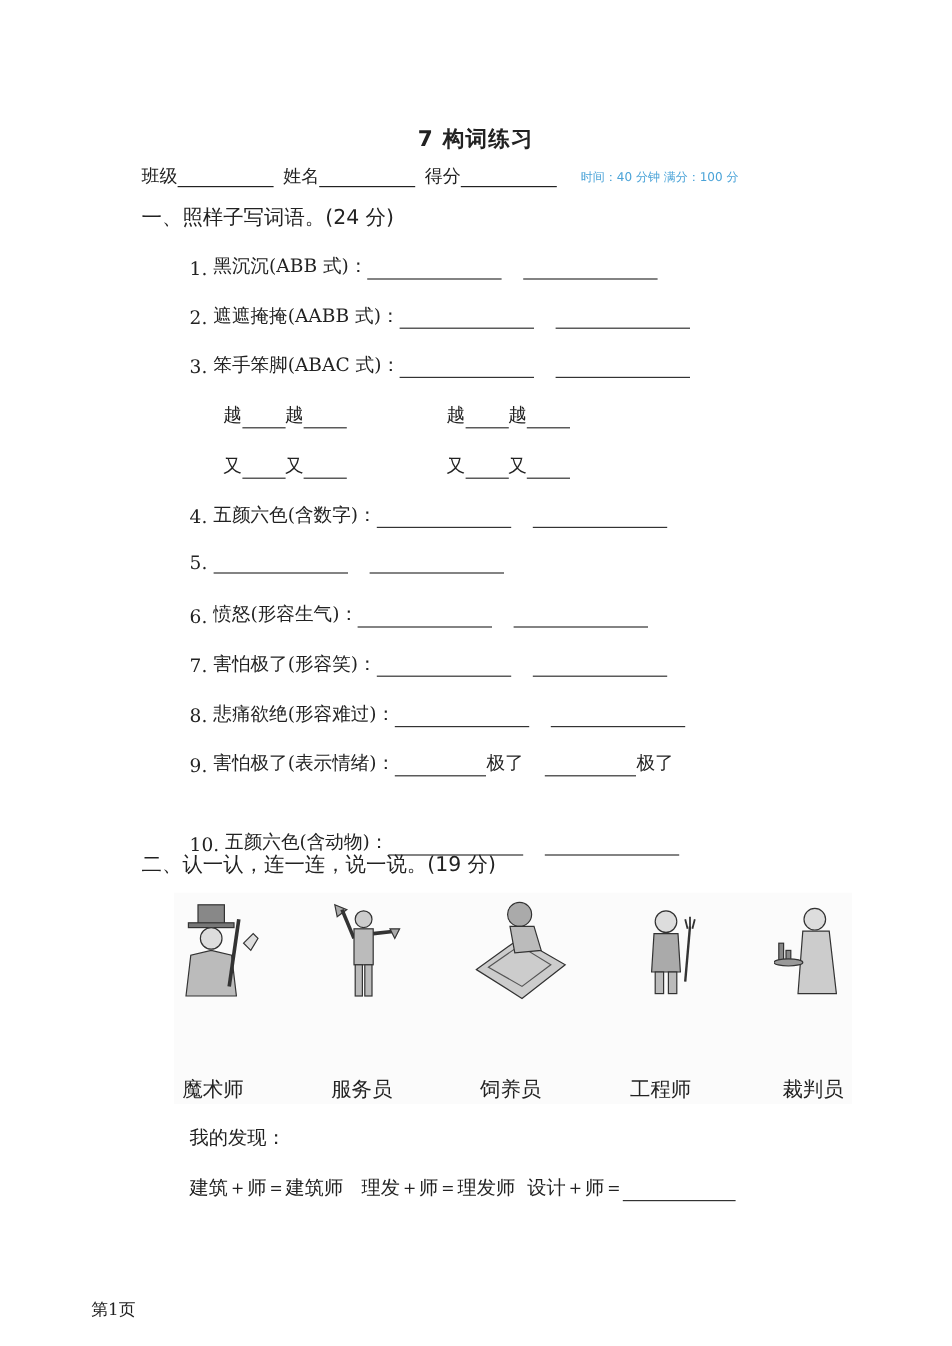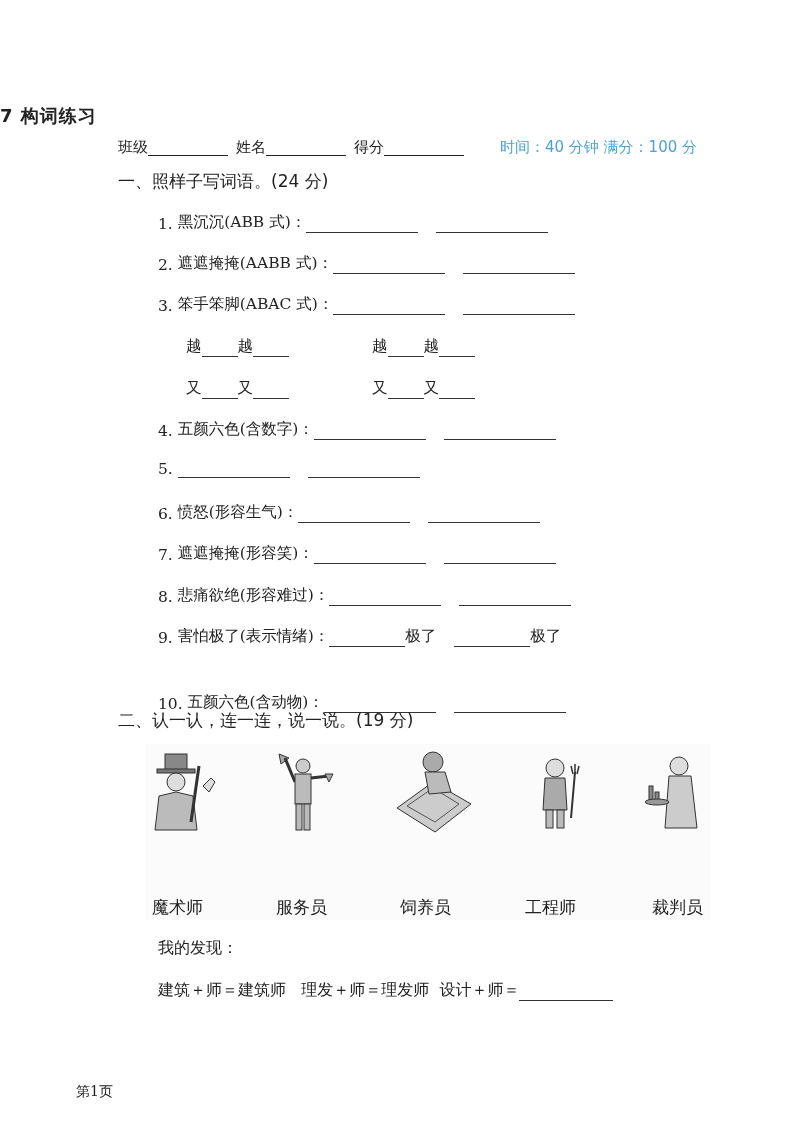--- a/index.html
+++ b/index.html
@@ -1,22 +1,22 @@
 <!DOCTYPE html>
 <html><head>
 <meta charset="utf-8">
 <style>
   html,body{margin:0;padding:0;background:#fff;}
   body{width:793px;height:1122px;position:relative;overflow:hidden;
        font-family:"DejaVu Serif","Liberation Serif",serif;color:#222;}
   .abs{position:absolute;white-space:nowrap;}
-  .title{top:104px;left:0;width:793px;text-align:left;font-family:"DejaVu Sans","Liberation Sans",sans-serif;font-weight:bold;font-size:18px;letter-spacing:1px;}
+  .title{top:104px;left:0;width:793px;text-align:center;font-family:"DejaVu Sans","Liberation Sans",sans-serif;font-weight:bold;font-size:18px;letter-spacing:1px;}
   .hdr{top:138px;left:118px;font-size:15px;display:flex;align-items:center;}
   .hdr .blank{display:inline-block;border-bottom:1px solid #222;height:16px;margin-right:8px;}
-  .hdr .meta{color:#4aa3d8;font-family:"DejaVu Sans","Liberation Sans",sans-serif;font-size:15px;margin-left:28px;}
+  .hdr .meta{color:#4aa3d8;font-family:"DejaVu Sans","Liberation Sans",sans-serif;font-size:10px;margin-left:12px;}
   .sec{font-family:"DejaVu Sans","Liberation Sans",sans-serif;font-size:17px;left:118px;}
   .item{left:158px;font-size:15.5px;display:flex;align-items:flex-end;}
   .line{display:inline-block;border-bottom:1px solid #333;height:14px;}
   .gap{display:inline-block;width:18px;}
   .sub{font-size:15.5px;display:flex;align-items:flex-end;}
   .sub .s{display:inline-block;border-bottom:1px solid #333;width:36px;height:14px;}
   .pics{top:744px;left:145px;width:565px;height:176px;background:#fbfbfb;}
   .fig{position:absolute;top:8px;}
   .label{font-size:17px;top:896px;}
   .disc{left:158px;font-size:16px;text-align:center;}
@@ -92,21 +92,21 @@
   <span>5.</span>&nbsp;
   <span class="line" style="width:112px"></span><span class="gap"></span>
   <span class="line" style="width:112px"></span>
 </div>
 <div class="abs item" style="top:502px">
   <span>6.</span>&nbsp;<span>愤怒(形容生气)：</span>
   <span class="line" style="width:112px"></span><span class="gap"></span>
   <span class="line" style="width:112px"></span>
 </div>
 <div class="abs item" style="top:543px">
-  <span>7.</span>&nbsp;<span>遮遮掩掩(形容笑)：</span>
+  <span>7.</span>&nbsp;<span>害怕极了(形容笑)：</span>
   <span class="line" style="width:112px"></span><span class="gap"></span>
   <span class="line" style="width:112px"></span>
 </div>
 <div class="abs item" style="top:585px">
   <span>8.</span>&nbsp;<span>悲痛欲绝(形容难过)：</span>
   <span class="line" style="width:112px"></span><span class="gap"></span>
   <span class="line" style="width:112px"></span>
 </div>
 <div class="abs item" style="top:626px">
   <span>9.</span>&nbsp;<span>害怕极了(表示情绪)：</span>

